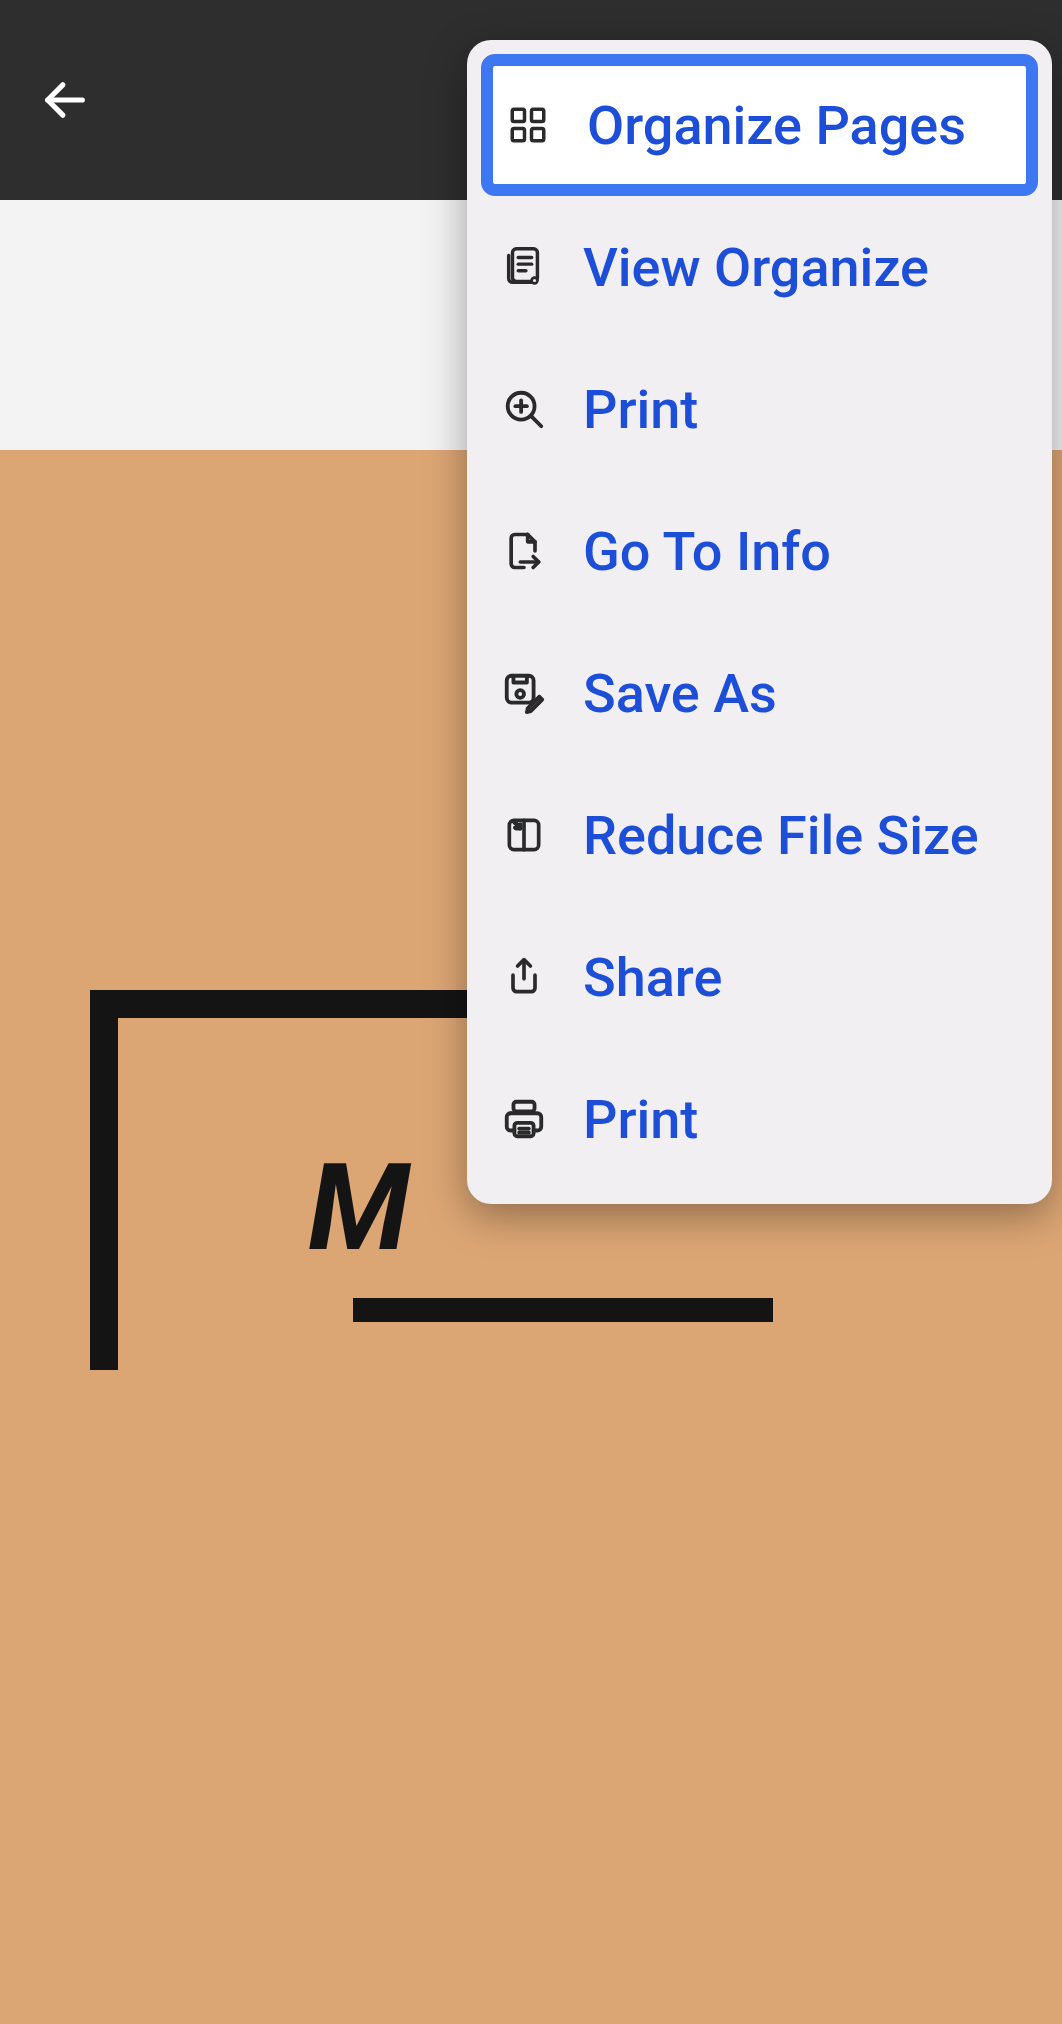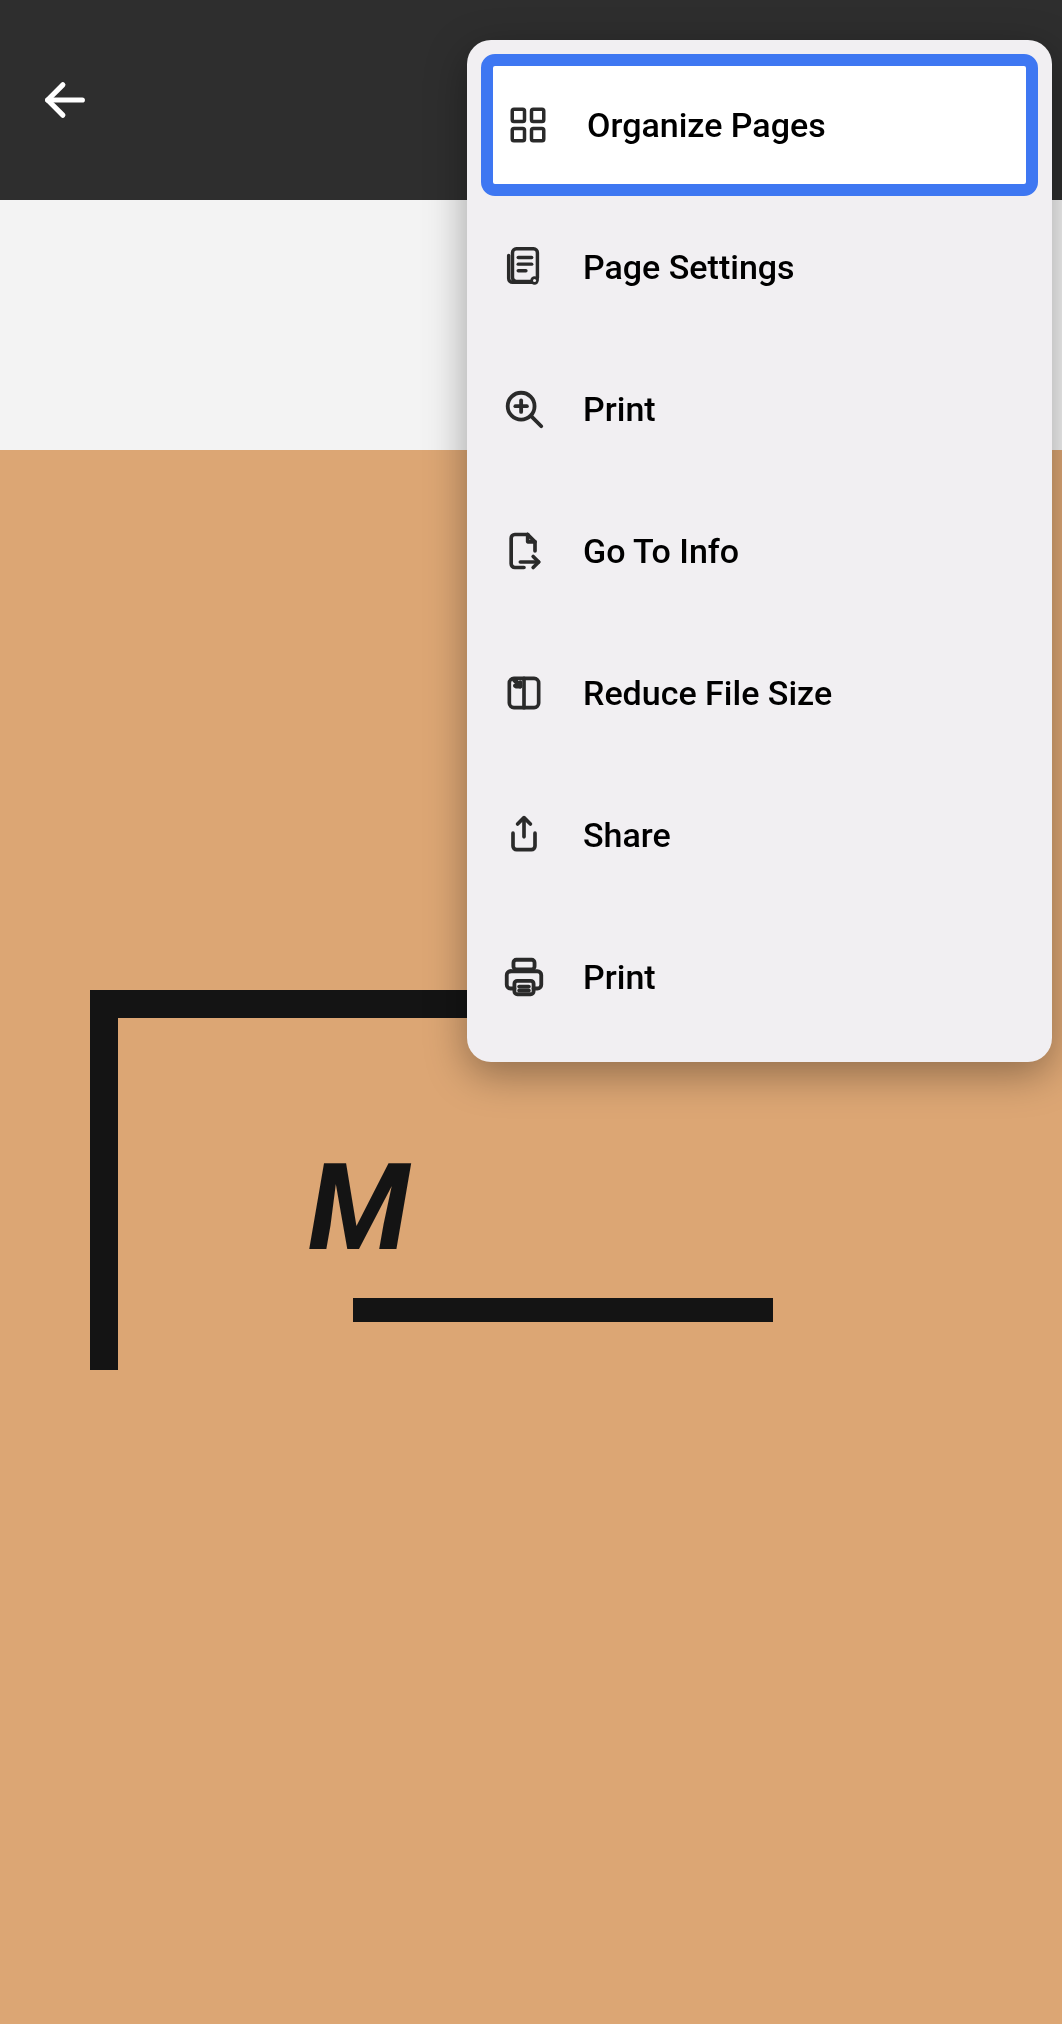--- a/index.html
+++ b/index.html
@@ -100,23 +100,23 @@
     border-radius: 14px;
     padding: 18px 10px;
   }
   .menu-icon {
     width: 50px; height: 50px;
     flex: 0 0 50px;
     display: flex; align-items: center; justify-content: center;
     color: #2a2a2a;
   }
   .menu-label {
-    font-size: 34px;
+    font-size: 54px;
     font-weight: 500;
-    color: #000000;
+    color: #1d4ed8;
     white-space: nowrap;
   }
 
   svg { display: block; }
 </style>
 </head>
 <body>
 
 <div class="viewport">
 
@@ -159,21 +159,21 @@
         <svg width="46" height="46" viewBox="0 0 24 24" fill="none" stroke="currentColor" stroke-width="1.8" stroke-linecap="round" stroke-linejoin="round">
           <rect x="6" y="2.5" width="13" height="17" rx="2"></rect>
           <path d="M4 6 v12 a2 2 0 0 0 2 2 h10"></path>
           <line x1="9" y1="7" x2="16" y2="7"></line>
           <line x1="9" y1="10.5" x2="16" y2="10.5"></line>
           <line x1="9" y1="14" x2="13" y2="14"></line>
           <circle cx="17.5" cy="19" r="2.2" fill="currentColor" stroke="none"></circle>
           <circle cx="17.5" cy="19" r="0.8" fill="#f1eff2" stroke="none"></circle>
         </svg>
       </span>
-      <span class="menu-label">Page Settings</span>
+      <span class="menu-label">View Organize</span>
     </div>
 
     <div class="menu-item">
       <span class="menu-icon">
         <svg width="46" height="46" viewBox="0 0 24 24" fill="none" stroke="currentColor" stroke-width="2" stroke-linecap="round" stroke-linejoin="round">
           <circle cx="10.5" cy="10.5" r="7"></circle>
           <line x1="16" y1="16" x2="21" y2="21"></line>
           <line x1="10.5" y1="7.5" x2="10.5" y2="13.5"></line>
           <line x1="7.5" y1="10.5" x2="13.5" y2="10.5"></line>
         </svg>
@@ -188,20 +188,32 @@
           <path d="M14 3 l4 4 v5"></path>
           <path d="M14 3 v4 h4"></path>
           <line x1="10" y1="18" x2="20" y2="18"></line>
           <polyline points="17 15 20 18 17 21"></polyline>
         </svg>
       </span>
       <span class="menu-label">Go To Info</span>
     </div>
 
 
+    <div class="menu-item">
+      <span class="menu-icon">
+        <svg width="46" height="46" viewBox="0 0 24 24" fill="none" stroke="currentColor" stroke-width="2" stroke-linecap="round" stroke-linejoin="round">
+          <rect x="3" y="3" width="14" height="14" rx="2.5"></rect>
+          <path d="M6.5 3 v3.5 h7 V3"></path>
+          <circle cx="10" cy="12.5" r="2"></circle>
+          <path d="M14 20 l6 -6"></path>
+          <path d="M20 14 l1.5 1.5 -6 6 -2 0.5 0.5 -2 z"></path>
+        </svg>
+      </span>
+      <span class="menu-label">Save As</span>
+    </div>
 
     <div class="menu-item">
       <span class="menu-icon">
         <svg width="44" height="44" viewBox="0 0 24 24" fill="none" stroke="currentColor" stroke-width="2" stroke-linecap="round" stroke-linejoin="round">
           <rect x="4" y="4" width="16" height="16" rx="2.5"></rect>
           <line x1="12" y1="4" x2="12" y2="20"></line>
           <polyline points="7 5 10 8 7 8"></polyline>
           <line x1="10" y1="8" x2="7" y2="5"></line>
           <polyline points="6.5 5 10 8.5"></polyline>
           <polyline points="10 6 10 8.5 7.5 8.5"></polyline>

